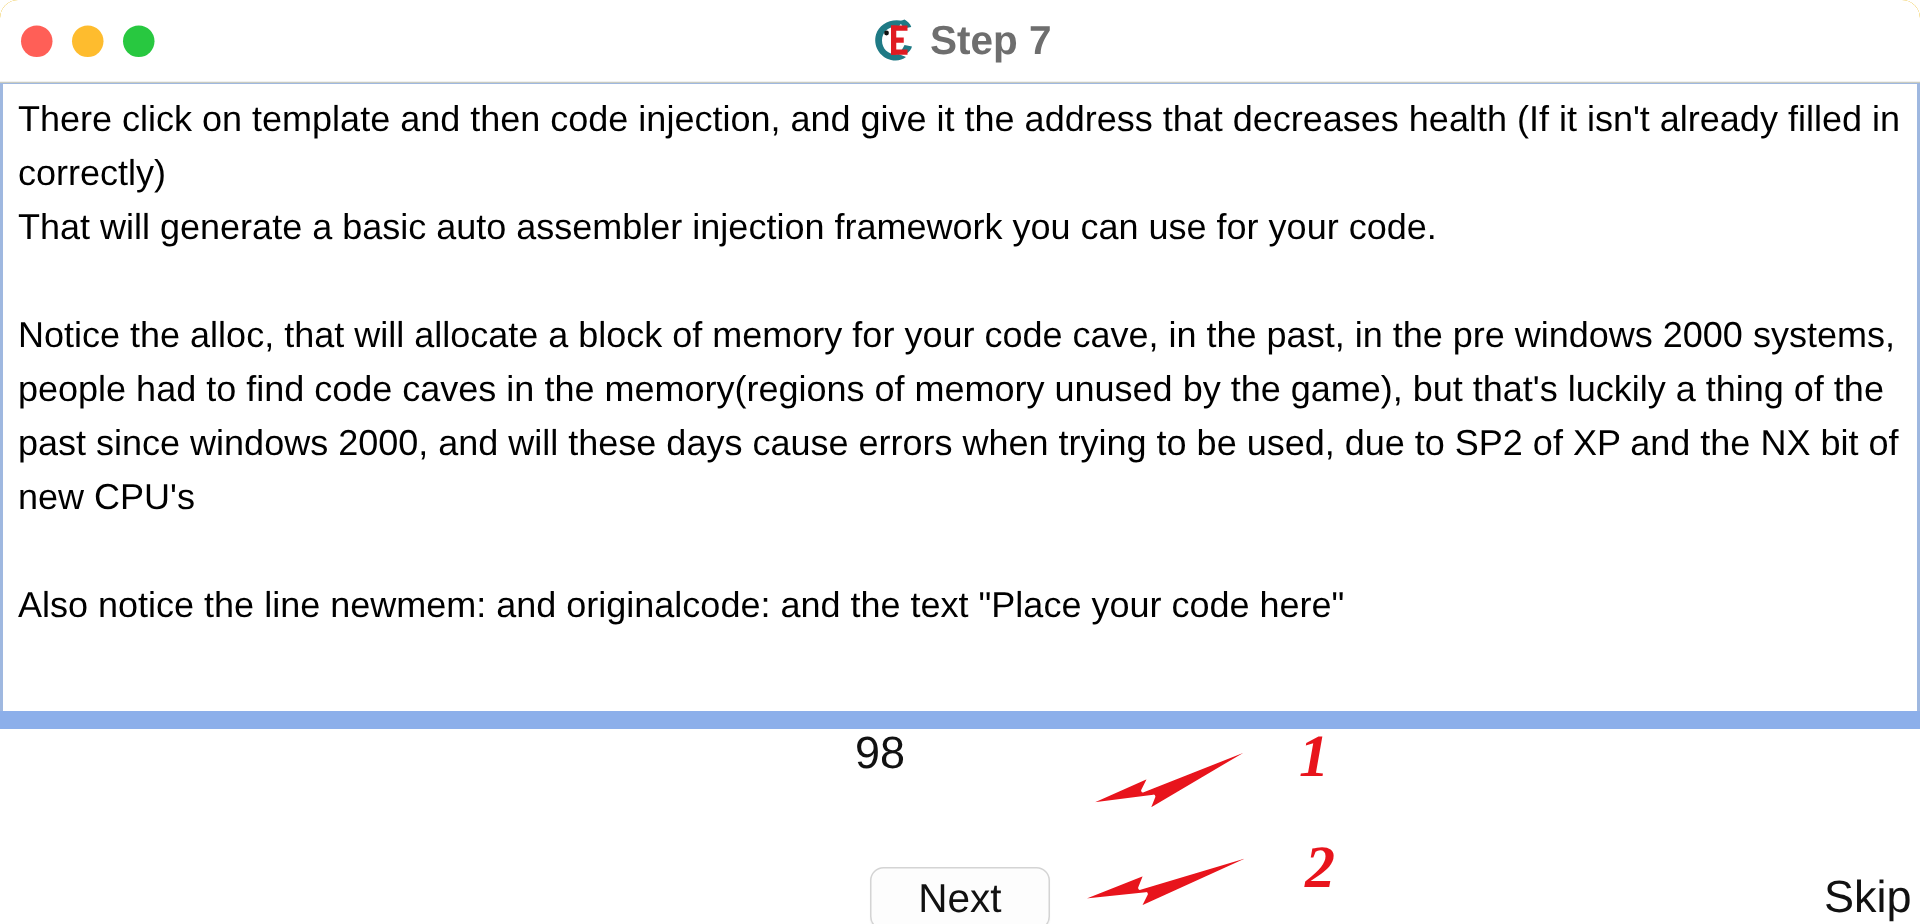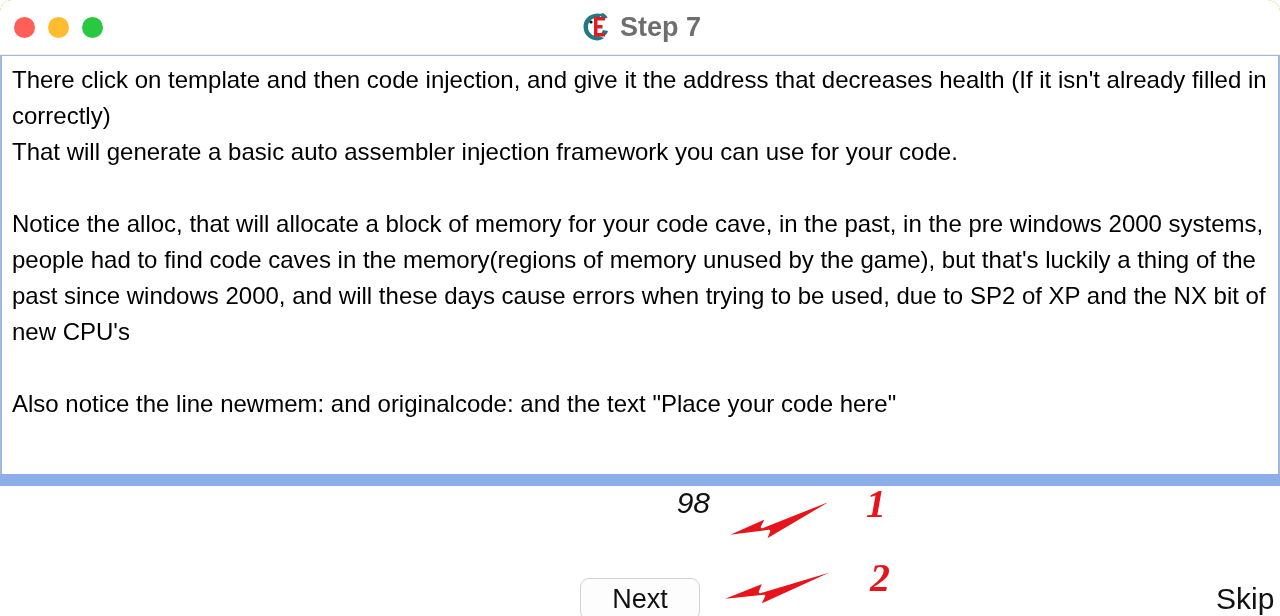--- a/index.html
+++ b/index.html
@@ -122,26 +122,25 @@
     width: 1280px;
     height: 130px;
     background: #ffffff;
   }
 
   .health-value {
     position: absolute;
     left: 570px;
     top: 0px;
     width: 140px;
-    text-align: right;
+    text-align: left;
     font-size: 30px;
     color: #111111;
     line-height: 34px;
     font-family: "Liberation Sans", sans-serif;
-    font-style: italic;
   }
 
   .btn {
     position: absolute;
     box-sizing: border-box;
     background: #fdfdfd;
     border: 1px solid #d4d4d4;
     border-radius: 9px;
     font-family: "Liberation Sans", sans-serif;
     font-size: 27px;

